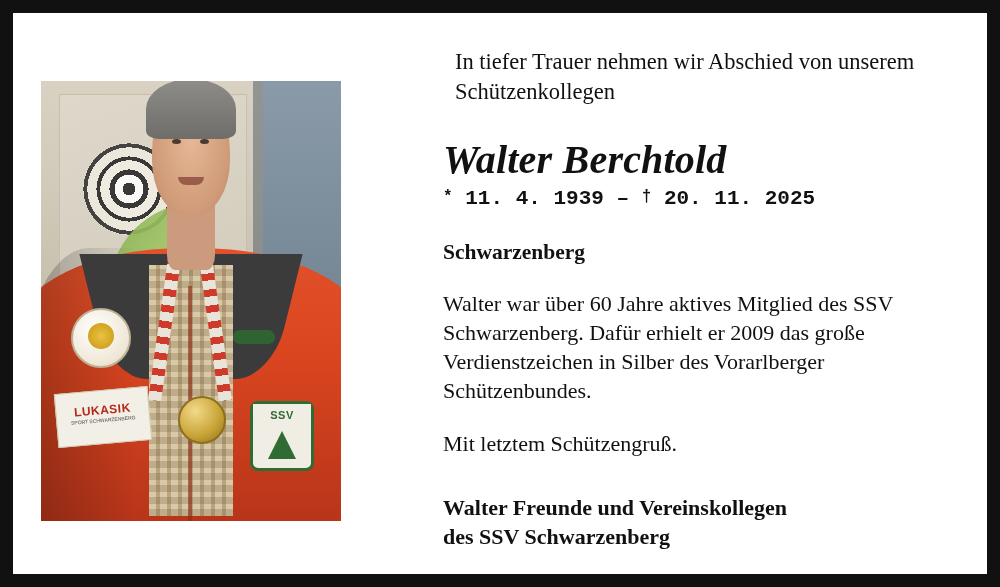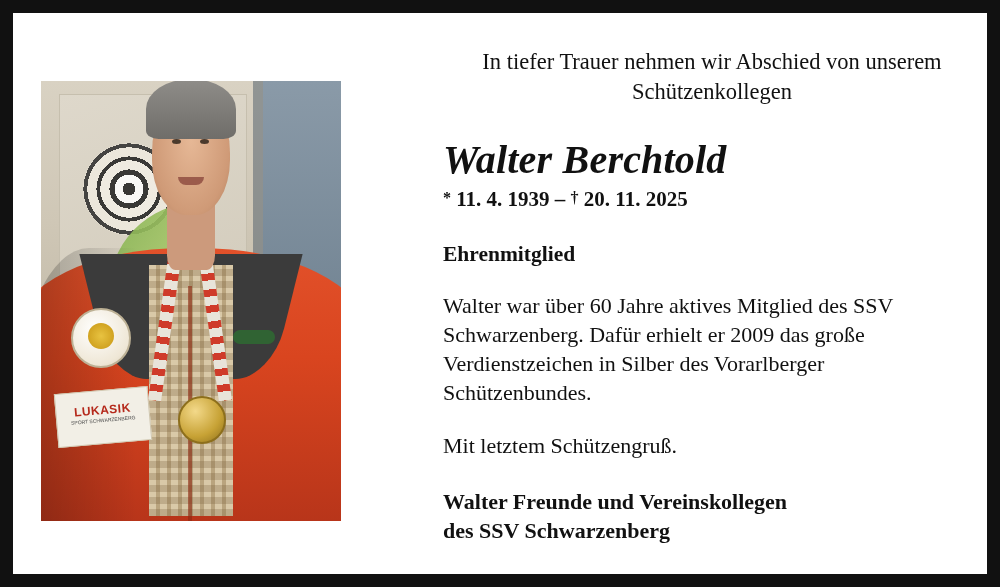--- a/index.html
+++ b/index.html
@@ -350,51 +350,51 @@
     font-style: italic;
     font-weight: bold;
     font-size: 22.5px;
     letter-spacing: .1px;
     margin: 0 0 26px 0;
   }
   .intro {
     font-size: 22.5px;
     line-height: 1.32;
     margin: 0 0 30px 12px;
-    text-align: center;
   }
   .name {
     font-size: 40px;
     margin: 0 0 4px 0;
     letter-spacing: .2px;
     font-style: italic;
   }
   .dates {
     font-size: 21px;
     font-weight: bold;
     margin: 0 0 2px 0;
+    font-family: Liberation Mono, monospace;
   }
   .dates .star, .dates .cross {
     font-size: 16px;
     vertical-align: 3px;
   }
   .role {
     font-size: 21.5px;
     font-weight: bold;
     line-height: 1.26;
     margin: 0 0 22px 0;
   }
   .body-text {
     font-size: 22px;
     line-height: 1.32;
     margin: 0 0 26px 0;
   }
   .closing {
     font-size: 22px;
-    margin: 0 0 28px 0;
+    margin: 0 0 36px 0;
   }
   .signature {
     font-size: 22px;
     font-weight: bold;
     line-height: 1.32;
     margin: 0;
   }
 </style>
 </head>
 <body>
@@ -425,20 +425,24 @@
           <div class="ph-ribbon-r"></div>
           <div class="ph-medal"></div>
           <div class="ph-badge">
             <div class="ph-badge-in"></div>
           </div>
           <div class="ph-sticker">
             <b>LUKASIK</b>
             <i>SPORT SCHWARZENBERG</i>
           </div>
           <div class="ph-logo"></div>
+          <div class="ph-patch">
+            <div class="ph-patch-top">SSV</div>
+            <div class="ph-tree"></div>
+          </div>
           <div class="ph-neck"></div>
           <div class="ph-head"></div>
           <div class="ph-hair"></div>
           <div class="ph-eye-l"></div>
           <div class="ph-eye-r"></div>
           <div class="ph-mouth"></div>
         </div>
       </div>
     </div>
 
@@ -447,21 +451,21 @@
       <h1 class="name">Walter Berchtold</h1>
       <p class="dates">
         <span class="star">*</span>
         <span>11. 4. 1939</span>
         <span>–</span>
         <span class="cross">†</span>
         <span>20. 11. 2025</span>
       </p>
       <p class="role">
         <br>
-        <span>Ehrenmitglied</span>
+        <span>Schwarzenberg</span>
       </p>
       <p class="body-text">Walter war über 60 Jahre aktives Mitglied des SSV Schwarzenberg. Dafür erhielt er 2009 das große Verdienstzeichen in Silber des Vorarlberger Schützenbundes.</p>
       <p class="closing">Mit letztem Schützengruß.</p>
       <p class="signature">
         <span>Walter Freunde und Vereinskollegen</span><br>
         <span>des SSV Schwarzenberg</span>
       </p>
     </div>
 
   </div>

